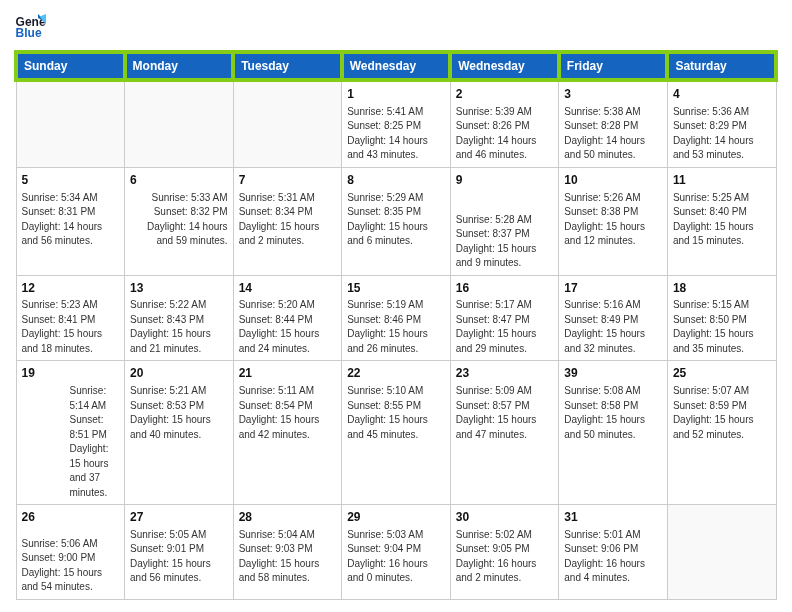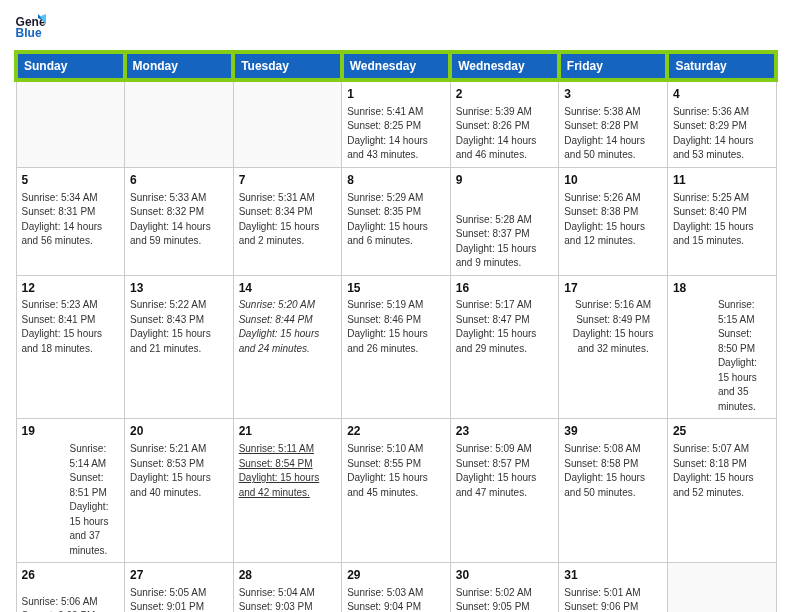--- a/index.html
+++ b/index.html
@@ -151,21 +151,21 @@
         </tr>
         <tr class="week-row">
           <td>
             <span class="day-number">5</span>
             <div class="day-info" style="white-space: pre-line;">Sunrise: 5:34 AM
 Sunset: 8:31 PM
 Daylight: 14 hours and 56 minutes.</div>
           </td>
           <td>
             <span class="day-number">6</span>
-            <div class="day-info" style="white-space: pre-line;">Sunrise: 5:33 AM
+            <div class="day-info" style="white-space: pre-line; text-align: right;">Sunrise: 5:33 AM
 Sunset: 8:32 PM
 Daylight: 14 hours and 59 minutes.</div>
           </td>
           <td>
             <span class="day-number">7</span>
             <div class="day-info" style="white-space: pre-line;">Sunrise: 5:31 AM
 Sunset: 8:34 PM
 Daylight: 15 hours and 2 minutes.</div>
           </td>
           <td>
@@ -201,65 +201,65 @@
 Daylight: 15 hours and 18 minutes.</div>
           </td>
           <td>
             <span class="day-number">13</span>
             <div class="day-info" style="white-space: pre-line;">Sunrise: 5:22 AM
 Sunset: 8:43 PM
 Daylight: 15 hours and 21 minutes.</div>
           </td>
           <td>
             <span class="day-number">14</span>
-            <div class="day-info" style="white-space: pre-line; font-style: italic;">Sunrise: 5:20 AM
+            <div class="day-info" style="white-space: pre-line;">Sunrise: 5:20 AM
 Sunset: 8:44 PM
 Daylight: 15 hours and 24 minutes.</div>
           </td>
           <td>
             <span class="day-number">15</span>
             <div class="day-info" style="white-space: pre-line;">Sunrise: 5:19 AM
 Sunset: 8:46 PM
 Daylight: 15 hours and 26 minutes.</div>
           </td>
           <td>
             <span class="day-number">16</span>
             <div class="day-info" style="white-space: pre-line;">Sunrise: 5:17 AM
 Sunset: 8:47 PM
 Daylight: 15 hours and 29 minutes.</div>
           </td>
           <td>
             <span class="day-number">17</span>
-            <div class="day-info" style="white-space: pre-line; text-align: center;">Sunrise: 5:16 AM
+            <div class="day-info" style="white-space: pre-line;">Sunrise: 5:16 AM
 Sunset: 8:49 PM
 Daylight: 15 hours and 32 minutes.</div>
           </td>
           <td>
             <span class="day-number">18</span>
-            <div class="day-info" style="white-space: pre-line; margin-left: 45px;">Sunrise: 5:15 AM
+            <div class="day-info" style="white-space: pre-line;">Sunrise: 5:15 AM
 Sunset: 8:50 PM
 Daylight: 15 hours and 35 minutes.</div>
           </td>
         </tr>
         <tr class="week-row">
           <td>
             <span class="day-number">19</span>
             <div class="day-info" style="white-space: pre-line; margin-left: 48px;">Sunrise: 5:14 AM
 Sunset: 8:51 PM
 Daylight: 15 hours and 37 minutes.</div>
           </td>
           <td>
             <span class="day-number">20</span>
             <div class="day-info" style="white-space: pre-line;">Sunrise: 5:21 AM
 Sunset: 8:53 PM
 Daylight: 15 hours and 40 minutes.</div>
           </td>
           <td>
             <span class="day-number">21</span>
-            <div class="day-info" style="white-space: pre-line; text-decoration: underline;">Sunrise: 5:11 AM
+            <div class="day-info" style="white-space: pre-line;">Sunrise: 5:11 AM
 Sunset: 8:54 PM
 Daylight: 15 hours and 42 minutes.</div>
           </td>
           <td>
             <span class="day-number">22</span>
             <div class="day-info" style="white-space: pre-line;">Sunrise: 5:10 AM
 Sunset: 8:55 PM
 Daylight: 15 hours and 45 minutes.</div>
           </td>
           <td>
@@ -270,21 +270,21 @@
           </td>
           <td>
             <span class="day-number">39</span>
             <div class="day-info" style="white-space: pre-line;">Sunrise: 5:08 AM
 Sunset: 8:58 PM
 Daylight: 15 hours and 50 minutes.</div>
           </td>
           <td>
             <span class="day-number">25</span>
             <div class="day-info" style="white-space: pre-line;">Sunrise: 5:07 AM
-Sunset: 8:18 PM
+Sunset: 8:59 PM
 Daylight: 15 hours and 52 minutes.</div>
           </td>
         </tr>
         <tr class="week-row">
           <td>
             <span class="day-number">26</span>
             <div class="day-info" style="white-space: pre-line; margin-top: 11px;">Sunrise: 5:06 AM
 Sunset: 9:00 PM
 Daylight: 15 hours and 54 minutes.</div>
           </td>

